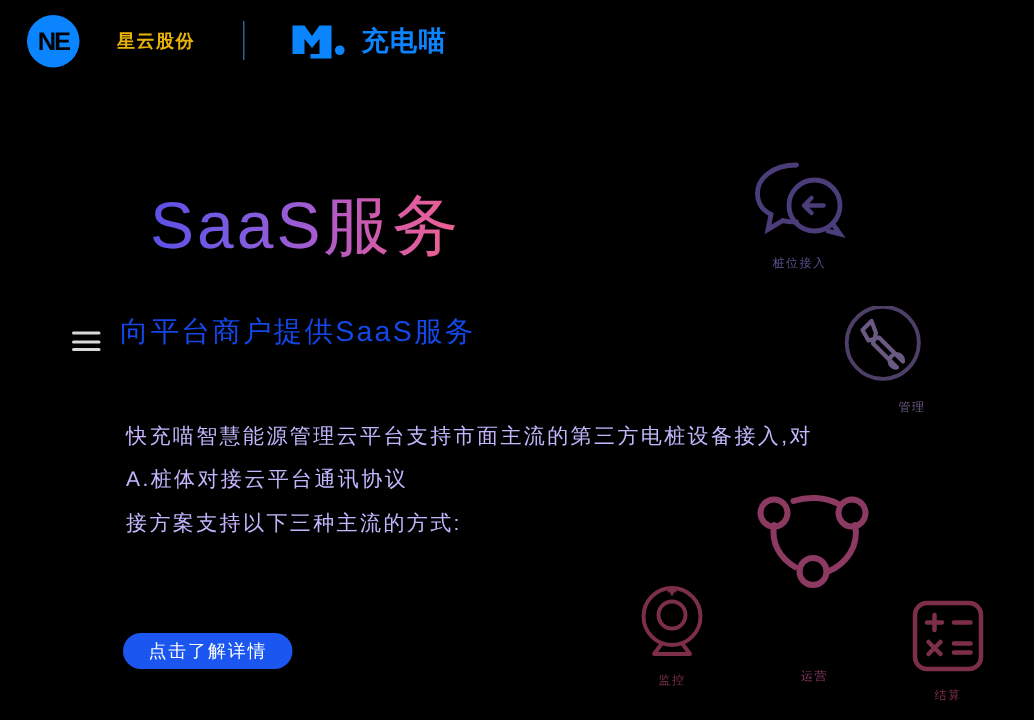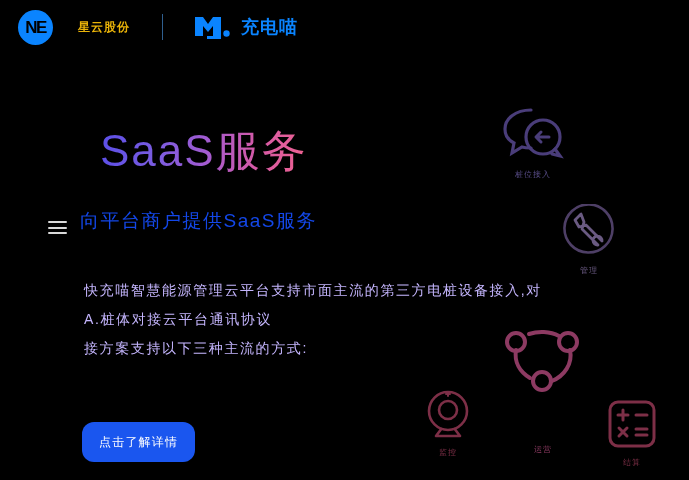--- a/index.html
+++ b/index.html
@@ -144,21 +144,21 @@
     letter-spacing: 1.6px;
     line-height: 29px;
     white-space: nowrap;
   }
 
   
   .cta-button {
     position: absolute;
     left: 82px;
     top: 422px;
-    height: 40px;
+    height: 24px;
     padding: 0 17px;
     border-radius: 12px;
     background: #1a56ef;
     color: #ffffff;
     font-size: 12px;
     letter-spacing: 1.2px;
     display: flex;
     align-items: center;
     justify-content: center;
     border: none;
@@ -175,21 +175,21 @@
     align-items: center;
   }
   .feature-label {
     font-size: 8px;
     letter-spacing: 1px;
     margin-top: 3px;
     white-space: nowrap;
   }
   .f-chat   { left: 497px; top: 104px; }
   .f-chat .feature-label   { color: #5b4f8c; }
-  .f-tool   { left: 561px; top: 204px; }
+  .f-tool   { left: 561px; top: 204px; align-items: flex-end; }
   .f-tool .feature-label   { color: #6a5a82; }
   .f-net    { left: 504px; top: 328px; }
   .f-net .feature-label    { color: #8d3a62; margin-top: 48px; }
   .f-monitor{ left: 424px; top: 388px; }
   .f-monitor .feature-label{ color: #7d2f47; text-align: center; }
   .f-calc   { left: 606px; top: 398px; }
   .f-calc .feature-label   { color: #7d2f47; }
 </style>
 </head>
 <body>

